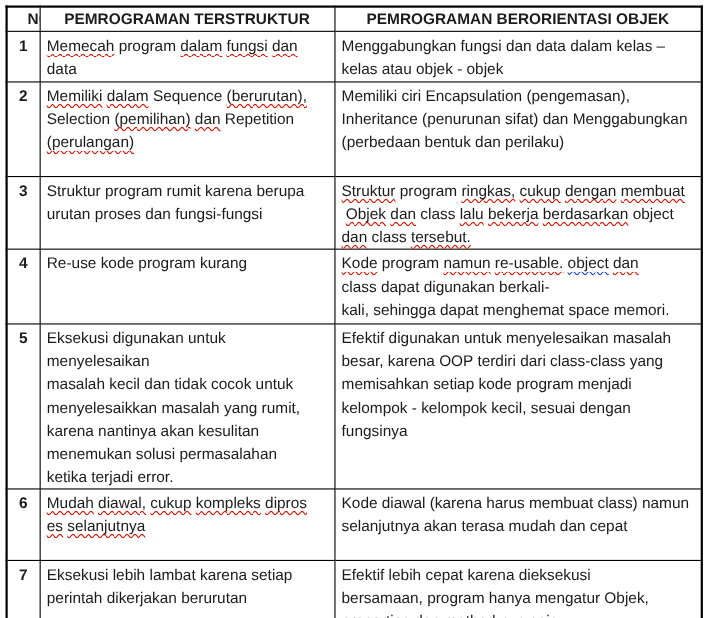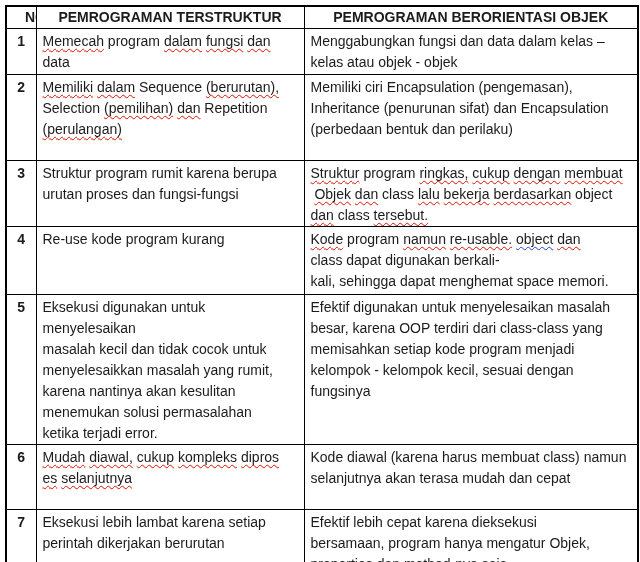--- a/index.html
+++ b/index.html
@@ -96,21 +96,21 @@
     </thead>
     <tbody>
       <tr class="r1">
         <td class="no-cell">1</td>
         <td><span class="sq-red">Memecah</span><span> program </span><span class="sq-red">dalam</span><span> </span><span class="sq-red">fungsi</span><span> </span><span class="sq-red">dan</span><br><span>data</span></td>
         <td><span>Menggabungkan fungsi dan data dalam kelas –</span><br><span>kelas atau objek - objek</span></td>
       </tr>
       <tr class="r2">
         <td class="no-cell">2</td>
         <td><span class="sq-red">Memiliki</span><span> </span><span class="sq-red">dalam</span><span> Sequence </span><span class="sq-red">(berurutan),</span><br><span>Selection </span><span class="sq-red">(pemilihan)</span><span> </span><span class="sq-red">dan</span><span> Repetition</span><br><span class="sq-red">(perulangan)</span></td>
-        <td><span>Memiliki ciri Encapsulation (pengemasan),</span><br><span>Inheritance (penurunan sifat) dan Encapsulation</span><br><span>(perbedaan bentuk dan perilaku)</span></td>
+        <td><span>Memiliki ciri Encapsulation (pengemasan),</span><br><span>Inheritance (penurunan sifat) dan Menggabungkan</span><br><span>(perbedaan bentuk dan perilaku)</span></td>
       </tr>
       <tr class="r3">
         <td class="no-cell">3</td>
         <td><span>Struktur program rumit karena berupa</span><br><span>urutan proses dan fungsi-fungsi</span></td>
         <td><span class="sq-red">Struktur</span><span> program </span><span class="sq-red">ringkas,</span><span> </span><span class="sq-red">cukup</span><span> </span><span class="sq-red">dengan</span><span> </span><span class="sq-red">membuat</span><br><span> </span><span class="sq-red">Objek</span><span> </span><span class="sq-red">dan</span><span> class </span><span class="sq-red">lalu</span><span> </span><span class="sq-red">bekerja</span><span> </span><span class="sq-red">berdasarkan</span><span> object</span><br><span class="sq-red">dan</span><span> class </span><span class="sq-red">tersebut.</span></td>
       </tr>
       <tr class="r4">
         <td class="no-cell">4</td>
         <td><span>Re-use kode program kurang</span></td>
         <td><span class="sq-red">Kode</span><span> program </span><span class="sq-red">namun</span><span> </span><span class="sq-red">re-usable.</span><span> </span><span class="sq-blue">object</span><span> </span><span class="sq-red">dan</span><br><span>class dapat digunakan berkali-</span><br><span>kali, sehingga dapat menghemat space memori.</span></td>

